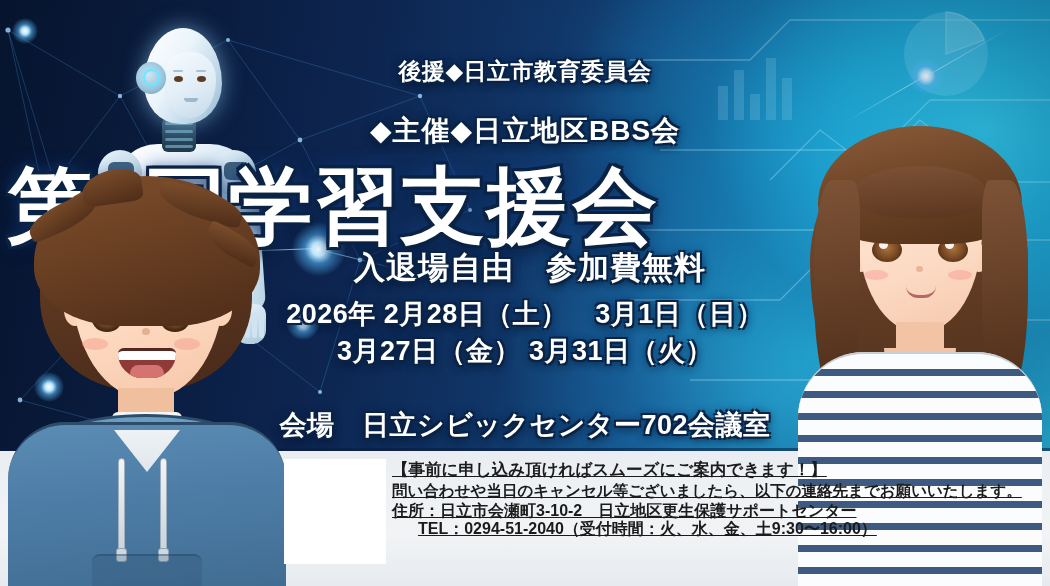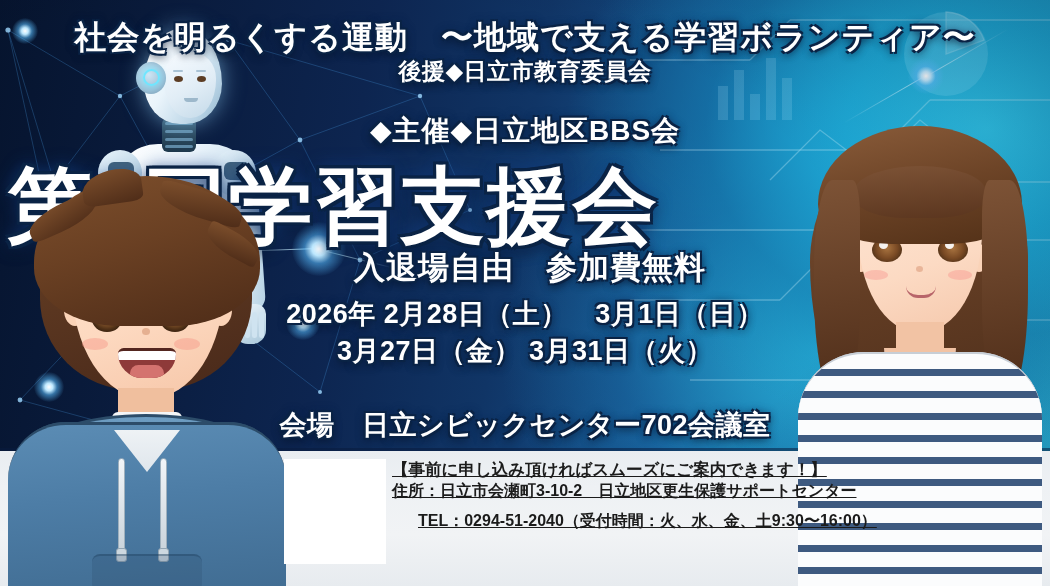--- a/index.html
+++ b/index.html
@@ -196,21 +196,21 @@
 
   
   .qr-box{position:absolute;left:284px;top:459px;width:102px;height:105px;background:#fff;}
 
   
   .info{position:absolute;left:392px;top:461px;width:640px;color:#1b1b1b;}
   .info div{font-weight:700;white-space:nowrap;line-height:1.0;text-decoration:underline;}
   #i1{font-size:16.5px;margin-bottom:5px;}
   #i2{font-size:16px;margin-bottom:5px;}
   #i3{font-size:15.5px;margin-bottom:5px;}
-  #i4{font-size:16px;margin-bottom:14px;}
+  #i4{font-size:16px;margin-bottom:2px;}
   #i5{font-size:16px;margin-left:26px;}
 </style>
 </head>
 <body>
 
 <div id="poster">
 
   <div class="bg-base"></div>
 
   <svg class="net" viewBox="0 0 560 470" preserveAspectRatio="none">
@@ -360,21 +360,20 @@
       <div class="gi g-brow r"></div>
     <div class="gi g-hair"></div>
       <div class="gi g-bang"></div>
     <div class="gi g-side l"></div>
       <div class="gi g-side r"></div>
     <div class="gi g-neck"></div>
     <div class="gi g-shirt"></div>
     <div class="gi g-collar"></div>
   </div>
 
-  <div class="tx" id="t-header">社会を明るくする運動　〜地域で支える学習ボランティア〜</div>
   <div class="tx" id="t-sub">後援◆日立市教育委員会</div>
   <div class="tx" id="t-host">◆主催◆日立地区BBS会</div>
   <div class="tx" id="t-title">第5回学習支援会</div>
   <div class="tx" id="t-free">入退場自由　参加費無料</div>
 
   <div class="tx t-line" id="t-d1">2026年  2月28日（土）　3月1日（日）</div>
   <div class="tx t-line" id="t-d2">3月27日（金）  3月31日（火）</div>
   <div class="tx t-line" id="t-d4">会場　日立シビックセンター702会議室</div>
 
   <div class="boy">
@@ -429,17 +428,18 @@
     <div class="bo b-pocket"></div>
   </div>
   <div class="girl" style="top:126px;">
     <div class="gi g-shirt"></div>
   </div>
 
   <div class="qr-box"></div>
 
   <div class="info">
     <div id="i1">【事前に申し込み頂ければスムーズにご案内できます！】</div>
+    <div id="i3">問い合わせや当日のキャンセル等ございましたら、以下の連絡先までお願いいたします。</div>
     <div id="i4">住所：日立市会瀬町3-10-2　日立地区更生保護サポートセンター</div>
     <div id="i5">TEL：0294-51-2040（受付時間：火、水、金、土9:30〜16:00）</div>
   </div>
 
 </div>
 
 </body></html>

